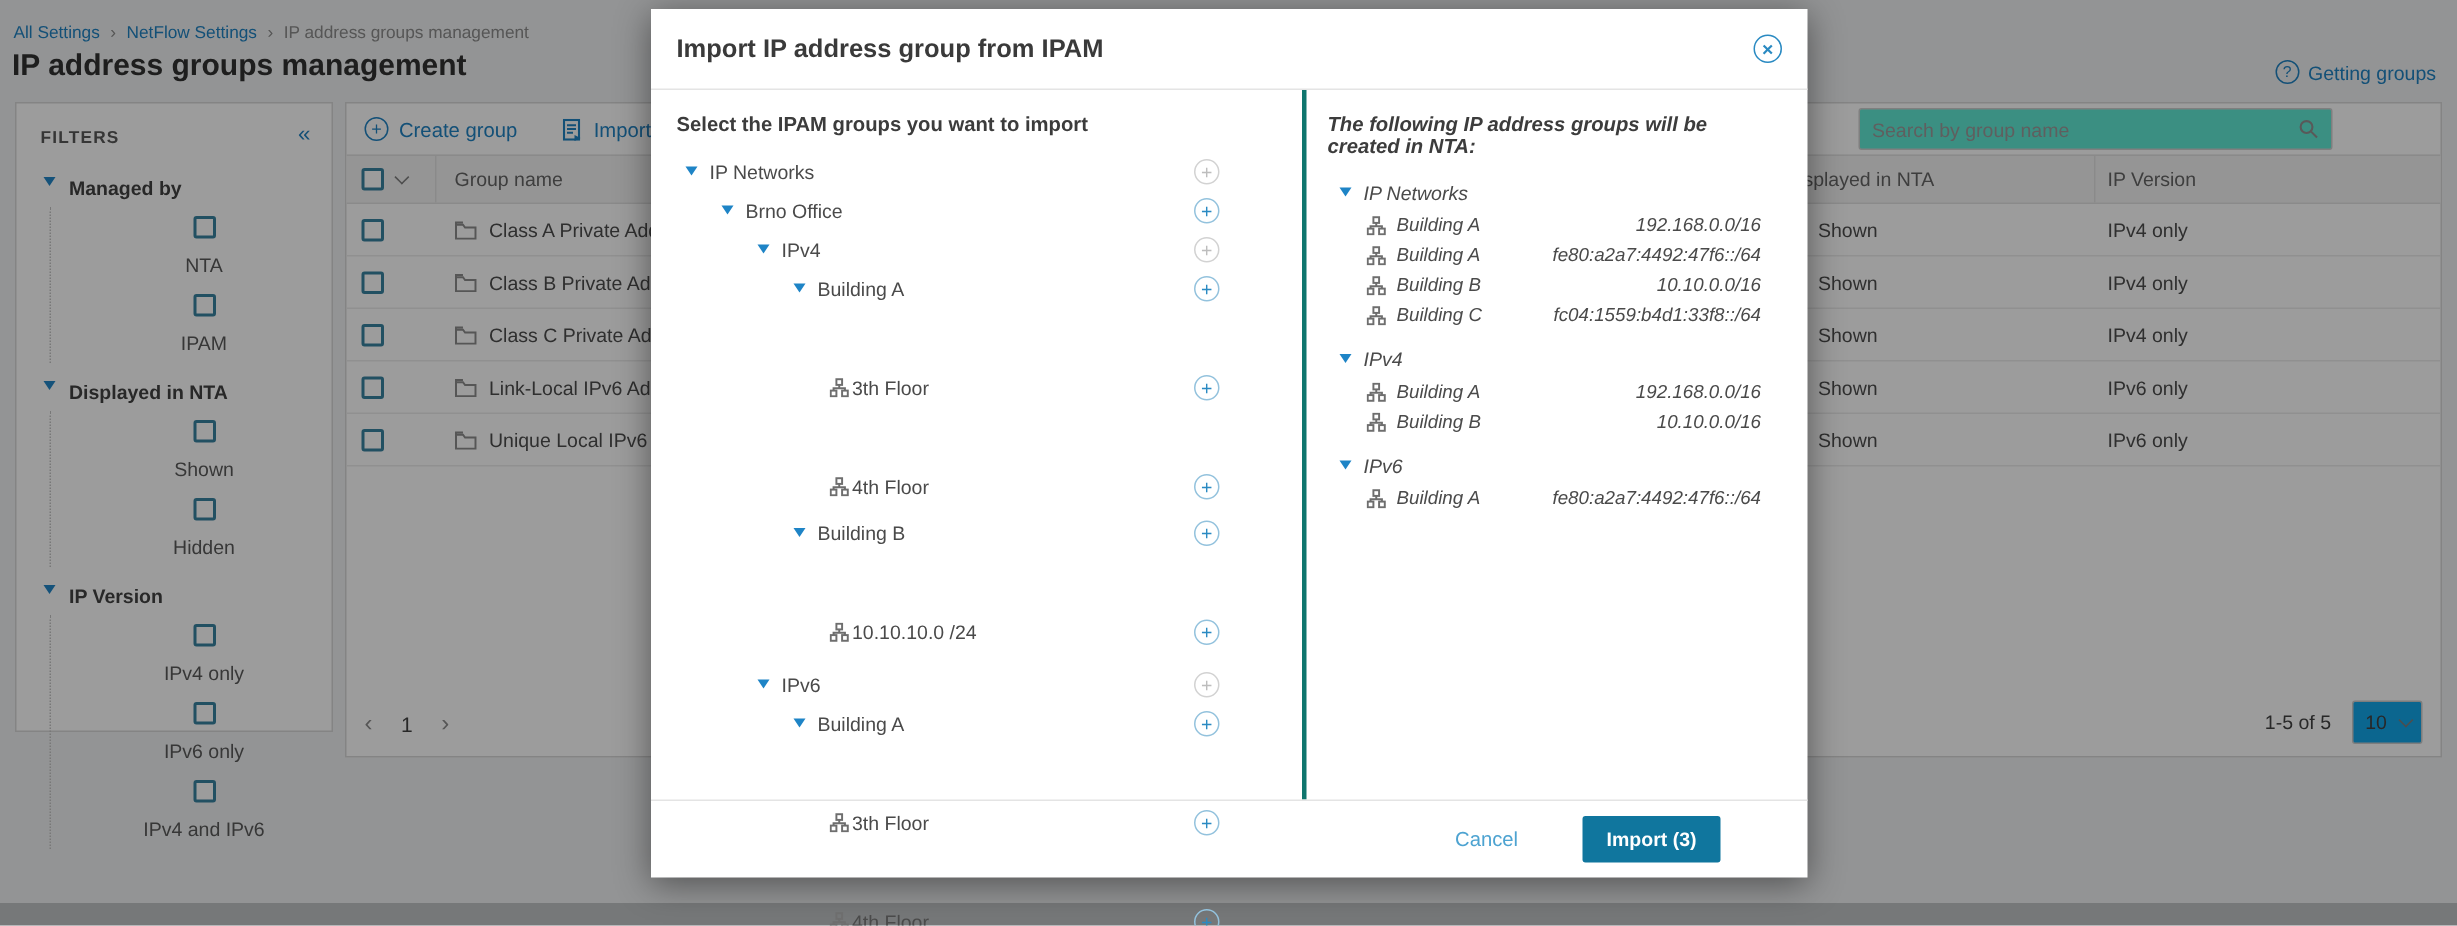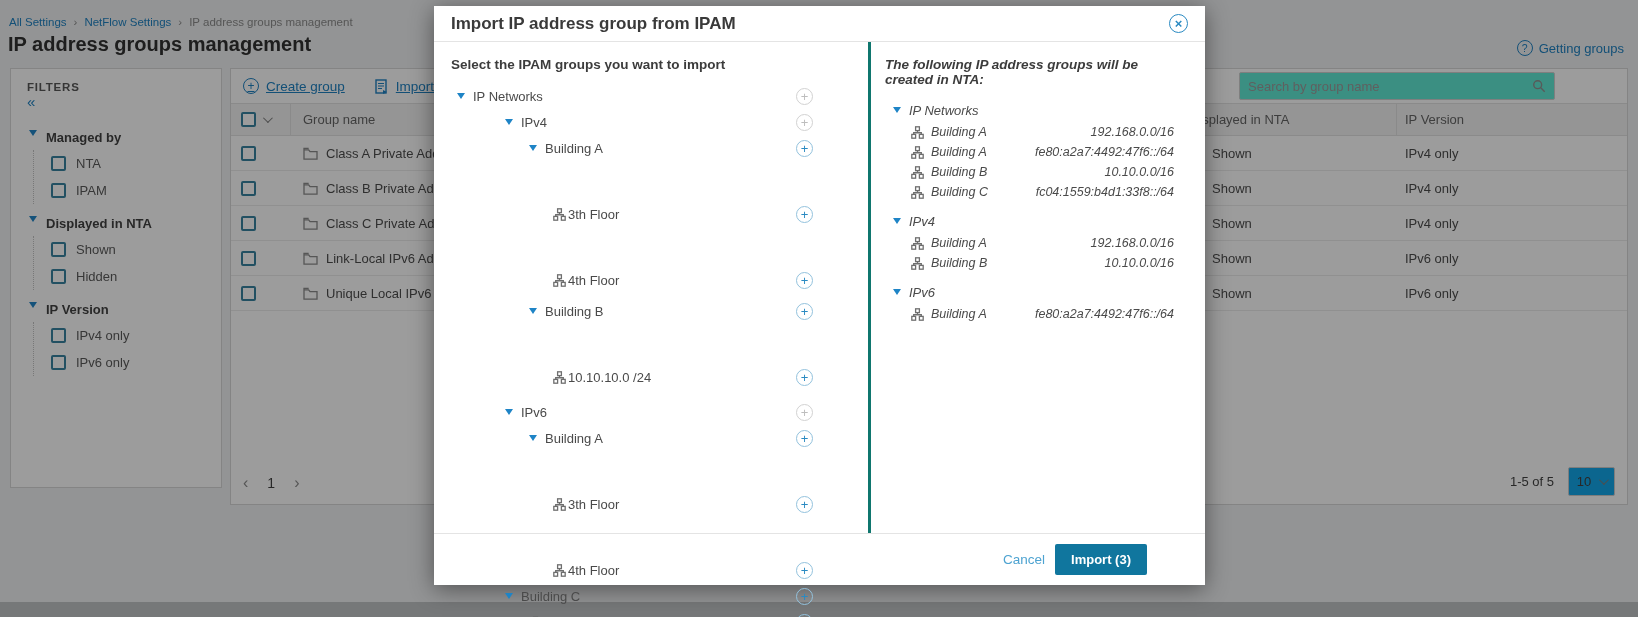--- a/index.html
+++ b/index.html
@@ -11,34 +11,34 @@
   .page-bottom-strip { position:absolute; left:0; right:0; bottom:0; height:15px; background:#c0c4c5; }
 
   .breadcrumb { position:absolute; left:9px; top:16px; font-size:11.5px; color:#8a8a8a; display:flex; align-items:center; gap:7px; }
   .breadcrumb a { color:#1c80c2; text-decoration:none; cursor:pointer; }
   .page-title { position:absolute; left:8px; top:33px; font-size:20px; font-weight:bold; color:#2d2d2d; }
   .getting-started { position:absolute; right:14px; top:40px; display:flex; align-items:center; gap:6px; color:#1c80c2; font-size:13px; cursor:pointer; }
   .q-circle { width:16px; height:16px; border:1px solid #1c80c2; border-radius:50%; font-size:10.5px; display:flex; align-items:center; justify-content:center; }
 
   
   .filters-panel { position:absolute; left:10px; top:68px; width:212px; height:420px; background:#fff; border:1px solid #d8d8d8; }
-  .filters-head { display:flex; align-items:flex-start; justify-content:space-between; padding:12px 14px 10px 16px;flex-direction:column; }
+  .filters-head { display:flex; align-items:flex-end; justify-content:space-between; padding:12px 14px 10px 16px; }
   .filters-title { font-size:11.5px; font-weight:bold; letter-spacing:.8px; color:#555; }
   .filters-collapse { color:#1c80c2; font-size:15px; cursor:pointer; }
   .fgroup { padding:4px 0 2px 18px; }
   .fgroup-head { display:flex; align-items:flex-start; gap:9px; font-size:13px; font-weight:bold; color:#3e3e3e; margin:6px 0 5px; cursor:pointer; }
   .caret { width:0; height:0; border-left:4.5px solid transparent; border-right:4.5px solid transparent; border-top:6px solid #1e84c6; flex:none; }
   .fopts { margin-left:4px; border-left:1px dotted #c3c3c3; padding-left:17px; }
-  .fopt { display:flex; align-items:center; gap:10px; padding:6px 0; font-size:13px; color:#585858; cursor:pointer; }
+  .fopt { display:flex; align-items:center; gap:10px; padding:6px 0; font-size:13px; color:#585858; cursor:pointer;flex-direction:column; }
   .cb { width:15px; height:15px; border:2px solid #35809f; border-radius:2px; background:#fff; flex:none; }
 
   
   .main-panel { position:absolute; left:230px; top:68px; width:1398px; height:437px; background:#fff; border:1px solid #d8d8d8; }
   .toolbar { height:34px; display:flex; align-items:center; gap:30px; padding:0 12px; position:relative; }
-  .tool-btn { display:flex; align-items:center; gap:7px; color:#1c80c2; font-size:13.5px; cursor:pointer;text-decoration:underline; }
+  .tool-btn { display:flex; align-items:center; gap:7px; color:#1c80c2; font-size:13.5px; cursor:pointer; }
   .plus-o { width:16px; height:16px; border:1px solid #1c80c2; border-radius:50%; display:flex; align-items:center; justify-content:center; font-size:12px; }
   .plus-o::before { content:'+'; }
   .search-box { position:absolute; right:72px; top:3px; width:316px; height:28px; border:1px solid #cfcfcf; border-radius:2px; background:#5eead4; display:flex; align-items:center; padding:0 8px; }
   .search-box input { border:none; outline:none; flex:1; font-size:13px; color:#444; font-family:inherit; background:transparent; }
   .search-box input::placeholder { color:#9a9a9a; }
 
   .thead { display:flex; align-items:center; height:33px; background:#f4f4f4; border-top:1px solid #e2e2e2; border-bottom:1px solid #e2e2e2; font-size:13px; color:#636363; }
   .col-check { width:60px; flex:none; display:flex; align-items:center; gap:7px; padding-left:10px; }
   .col-name { flex:1; padding-left:12px; }
   .col-displayed { width:215px; flex:none; padding-left:8px; }
@@ -50,21 +50,21 @@
   .eye-cell { display:flex; align-items:center; gap:7px; }
 
   .pag-left { position:absolute; left:12px; bottom:12px; display:flex; align-items:center; gap:19px; font-size:14px; color:#3e3e3e; }
   .pag-arrow { color:#8a8a8a; font-size:16px; cursor:pointer; }
   .pag-right { position:absolute; right:12px; bottom:8px; display:flex; align-items:center; gap:14px; font-size:13px; color:#3e3e3e; }
   .page-size { width:47px; height:29px; border:1px solid #ccc; border-radius:2px; display:flex; align-items:center; justify-content:center; gap:8px; cursor:pointer; background:#0ea5e9; }
 
   
   .overlay { position:absolute; inset:0; background:rgba(8,8,8,.40); z-index:5; }
   .modal { position:absolute; left:434px; top:6px; width:771px; height:579px; background:#fff; z-index:10; box-shadow:0 4px 22px rgba(0,0,0,.45); display:flex; flex-direction:column; }
-  .modal-header { height:36px; flex:none; display:flex; align-items:center; justify-content:space-between; padding:0 17px; border-bottom:1px solid #e4e4e4;gap:26px; }
+  .modal-header { height:54px; flex:none; display:flex; align-items:center; justify-content:space-between; padding:0 17px; border-bottom:1px solid #e4e4e4;gap:26px; }
   .modal-title { font-size:17px; font-weight:bold; color:#3a3a3a; }
   .close-ic { width:19px; height:19px; border:1.5px solid #2a8ac2; border-radius:50%; color:#2a8ac2; display:flex; align-items:center; justify-content:center; font-size:13px; font-weight:bold; cursor:pointer; line-height:1; }
   .modal-body { flex:1; display:flex; min-height:0; }
   .pane-left { width:437px; flex:none; border-right:3px solid #0f766e; padding:15px 26px 0 17px; }
   .pane-right { flex:1; padding:15px 29px 0 14px;font-style:italic; }
   .pane-subtitle { font-size:13.5px; font-weight:bold; color:#3c3c3c; margin-bottom:11px; }
 
   .trow { display:flex; align-items:center; height:26px; font-size:13px; color:#4a4a4a; }
   .trow .caret { margin-right:8px; }
   .lvl0 { padding-left:6px; } .lvl1 { padding-left:30px; } .lvl2 { padding-left:54px; }
@@ -74,21 +74,21 @@
   .plus-c::before { content:'+'; }
   .plus-c.disabled { border-color:#d2d2d2; color:#bdbdbd; cursor:default; }
   .gap-sm { margin-top:5px; } .gap-md { margin-top:9px; } .gap-lg { margin-top:14px; }
 
   .rsec-head { display:flex; align-items:center; gap:8px; height:24px; margin-top:7px; padding-left:8px; font-size:13px; color:#4a4a4a; }
   .rsec-head.first { margin-top:1px; }
   .ritem { display:flex; align-items:center; height:20px; padding-left:26px; font-size:12.5px; color:#4a4a4a; }
   .ritem .leaf-ic { margin-right:7px; }
   .ritem .range { margin-left:auto; padding-right:2px; }
 
-  .modal-footer { height:52px; flex:none; border-top:1px solid #e4e4e4; display:flex; align-items:center; justify-content:flex-end; gap:10px; padding-right:58px; }
+  .modal-footer { height:52px; flex:none; border-top:1px solid #e4e4e4; display:flex; align-items:center; justify-content:flex-end; gap:43px; padding-right:58px; }
   .cancel-link { color:#4da3d1; font-size:13.5px; cursor:pointer; }
   .import-btn { background:#10769e; color:#fff; border:none; font-family:inherit; font-weight:bold; font-size:13px; padding:8px 16px; border-radius:2px; cursor:pointer; }
 </style>
 </head>
 <body>
 
 <div class="page">
 
   <div class="breadcrumb">
     <a>All Settings</a>
@@ -152,20 +152,24 @@
       </div>
       <div class="fopts">
         <div class="fopt">
           <span class="cb"></span>
           <span>IPv4 only</span>
         </div>
         <div class="fopt">
           <span class="cb"></span>
           <span>IPv6 only</span>
         </div>
+        <div class="fopt">
+          <span class="cb"></span>
+          <span>IPv4 and IPv6</span>
+        </div>
       </div>
     </div>
   </div>
 
   <div class="main-panel">
     <div class="toolbar">
       <div class="tool-btn">
         <span class="plus-o"></span>
         <span>Create group</span>
       </div>
@@ -324,20 +328,25 @@
   <div class="modal-body">
 
     <div class="pane-left">
       <div class="pane-subtitle">Select the IPAM groups you want to import</div>
 
       <div class="trow lvl0">
         <span class="caret"></span>
         <span>IP Networks</span>
         <span class="plus-c disabled"></span>
       </div>
+      <div class="trow lvl1">
+        <span class="caret"></span>
+        <span>Brno Office</span>
+        <span class="plus-c"></span>
+      </div>
       <div class="trow lvl2">
         <span class="caret"></span>
         <span>IPv4</span>
         <span class="plus-c disabled"></span>
       </div>
       <div class="trow lvl3">
         <span class="caret"></span>
         <span>Building A</span>
         <span class="plus-c"></span>
       </div>

